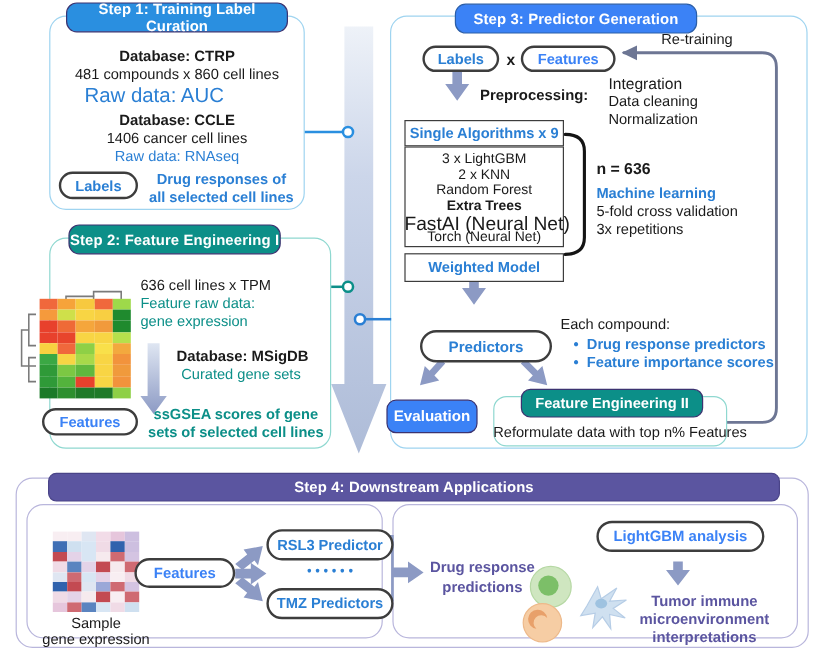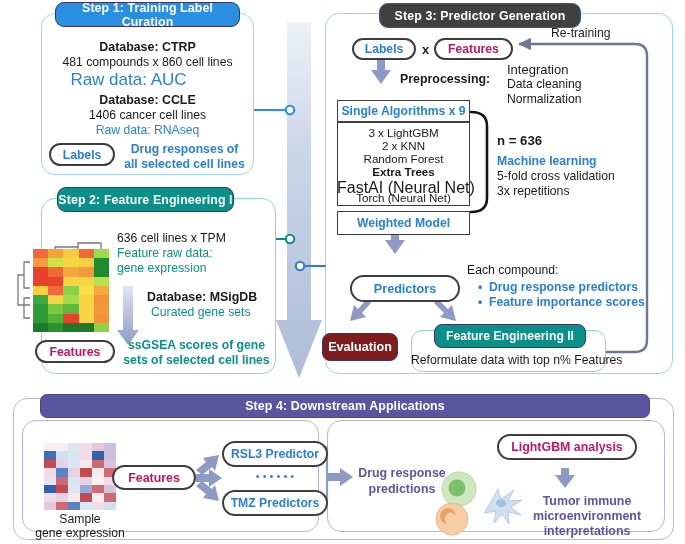--- a/index.html
+++ b/index.html
@@ -12,29 +12,29 @@
   .panel.blue{border:1.6px solid #9fd4f0;}
   .panel.teal{border:1.6px solid #8fd8d0;}
   .panel.purple{border:1.6px solid #b9b6dc;}
 
   
   .chip{position:absolute;display:flex;align-items:center;justify-content:center;
         box-sizing:border-box;color:#fff;font-weight:bold;letter-spacing:.1px;
         border-radius:9px;text-align:center;}
   .chip.s1{background:#2a8fe0;border:1.7px solid #3b3370;font-size:12.4px;}
   .chip.s2{background:#0c8f88;border:1.7px solid #3b3370;font-size:12.4px;}
-  .chip.s3{background:#404040;border:1.7px solid #2b5ea8;font-size:12.4px;}
+  .chip.s3{background:#3b82f6;border:1.7px solid #2b5ea8;font-size:12.4px;}
   .chip.s4{background:#5b55a0;border:1.5px solid #4a4488;font-size:12.4px;border-radius:7px;}
 
   
   .pill{position:absolute;display:flex;align-items:center;justify-content:center;
         box-sizing:border-box;background:#fff;border:2.1px solid #3d3d3d;
         border-radius:999px;font-weight:bold;}
   .pill.bluetxt{color:#2a7fd4;}
-  .pill.tealtxt{color:#be185d;}
+  .pill.tealtxt{color:#3b82f6;}
 
   
   .rbox{position:absolute;box-sizing:border-box;background:#fff;border:1.7px solid #3d3d3d;
         display:flex;align-items:center;justify-content:center;text-align:center;}
 
   
   .solidbox{position:absolute;display:flex;align-items:center;justify-content:center;
             box-sizing:border-box;color:#fff;font-weight:bold;border-radius:8px;text-align:center;}
 
   .txt{position:absolute;white-space:pre;line-height:1.22;}
@@ -261,21 +261,21 @@
 <div class="txt bold blue" style="left:497px;top:154px;font-size:12.2px;">Machine learning</div>
 <div class="txt blk" style="left:497px;top:169px;font-size:12.2px;">5-fold cross validation</div>
 <div class="txt blk" style="left:497px;top:184px;font-size:12.2px;">3x repetitions</div>
 
 <div class="pill bluetxt" style="left:350px;top:275px;width:110px;height:27px;font-size:12.6px;">Predictors</div>
 
 <div class="txt blk" style="left:467px;top:263px;font-size:12.2px;">Each compound:</div>
 <div class="txt bold blue" style="left:478px;top:280px;font-size:12.2px;">•&nbsp; <span>Drug response predictors</span></div>
 <div class="txt bold blue" style="left:478px;top:295px;font-size:12.2px;">•&nbsp; <span>Feature importance scores</span></div>
 
-<div class="solidbox" style="left:322px;top:333px;width:76px;height:28px;background:#7f1d1d;border:1.7px solid #3b3370;font-size:12.6px;">Evaluation</div>
+<div class="solidbox" style="left:322px;top:333px;width:76px;height:28px;background:#3b82f6;border:1.7px solid #3b3370;font-size:12.6px;">Evaluation</div>
 
 <div class="panel teal" style="left:411px;top:330px;width:195px;height:42px;border-radius:11px;"></div>
 <div class="solidbox" style="left:434px;top:324px;width:152px;height:24px;background:#0c8f88;border:1.7px solid #3b3370;font-size:12.2px;">Feature Engineering II</div>
 <div class="txt ctr blk" style="left:411px;top:353px;width:195px;font-size:12.2px;">Reformulate data with top n% Features</div>
 
 <div class="chip s4" style="left:40px;top:394px;width:610px;height:24px;">Step 4: Downstream Applications</div>
 
 <div class="hm" style="left: 44px; top: 443px; width: 72px; height: 67px; grid-template-columns: repeat(6, 1fr); grid-template-rows: repeat(8, 1fr);">
     <div style="background: rgb(248, 238, 242);"></div>
     <div style="background: rgb(248, 238, 242);"></div>

